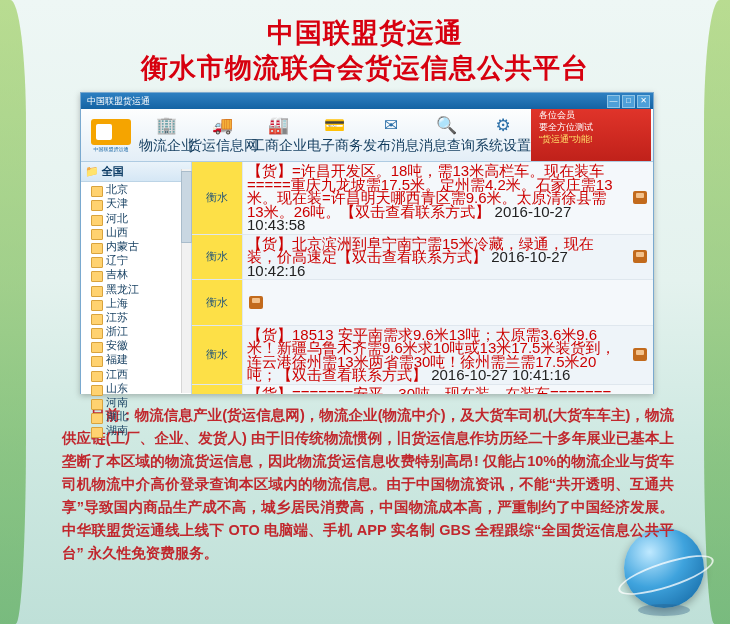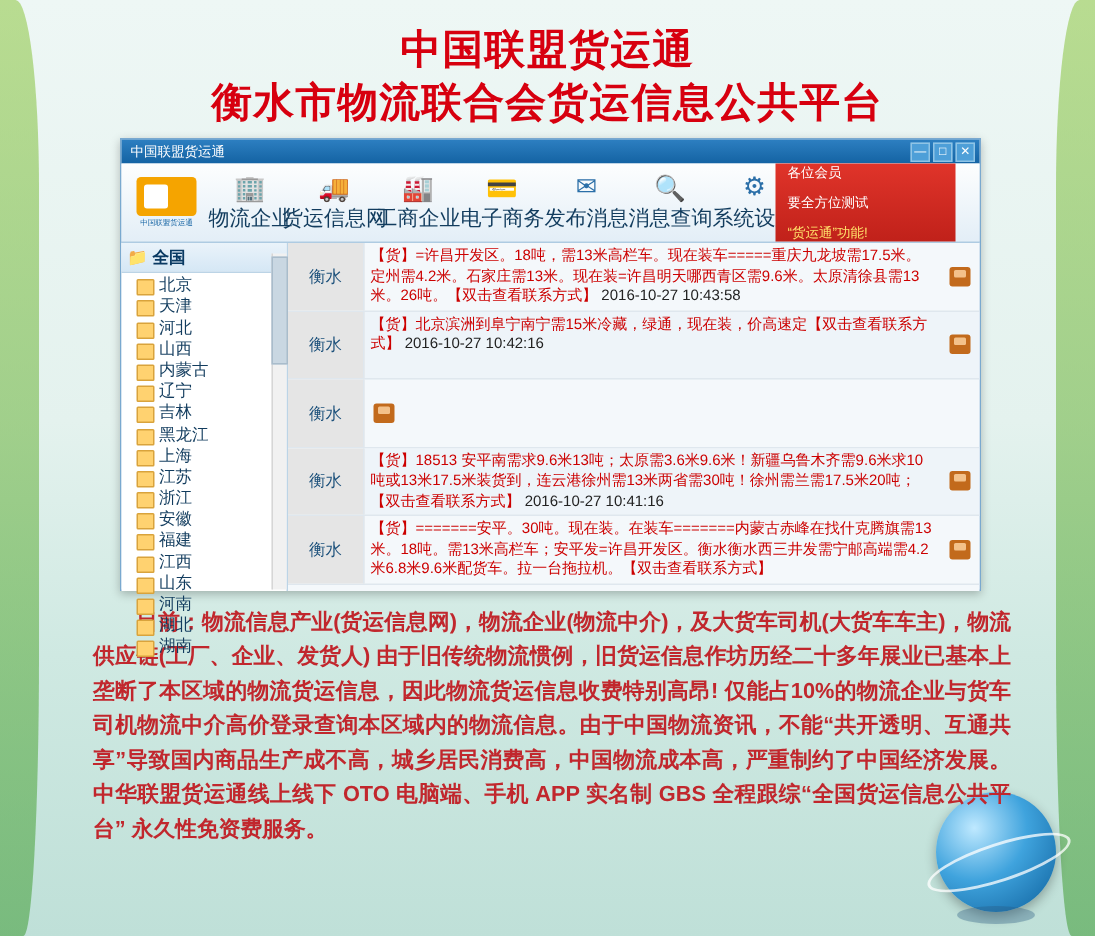--- a/index.html
+++ b/index.html
@@ -30,42 +30,42 @@
 
   .toolbar{height:52px;background:linear-gradient(to bottom,#fdfefe,#e3eef7);
     border-bottom:1px solid #aecbe2;display:flex;align-items:center;padding:0 2px;position:relative;}
   .tb-logo{width:56px;height:46px;display:flex;flex-direction:column;align-items:center;justify-content:center;}
   .tb-logo .lg{width:40px;height:26px;background:#f5a400;border-radius:3px;position:relative;}
   .tb-logo .lg:after{content:"";position:absolute;left:5px;top:5px;width:16px;height:16px;background:#fff;border-radius:2px;}
   .tb-logo .lgt{font-size:5px;color:#1463a3;margin-top:1px;}
   .tb-item{width:56px;height:48px;display:flex;flex-direction:column;align-items:center;justify-content:center;gap:2px;cursor:default;}
   .tb-ico{width:22px;height:20px;color:#2b6fa8;display:flex;align-items:center;justify-content:center;font-size:17px;}
   .tb-lab{font-size:14px;color:#123c5e;white-space:nowrap;}
-  .vip{position:absolute;right:16px;top:0;width:120px;height:52px;
+  .vip{position:absolute;right:2px;top:0;width:120px;height:52px;
     background:linear-gradient(to bottom,#e0342a,#c0211a);color:#fff;
-    display:flex;flex-direction:column;justify-content:space-between;padding-left:8px;box-sizing:border-box;}
+    display:flex;flex-direction:column;justify-content:flex-start;padding-left:8px;box-sizing:border-box;}
   .vip div{font-size:9px;line-height:12px;}
   .vip .vip3{color:#ffe06a;font-size:9px;}
 
   .body{display:flex;height:232px;}
   .sidebar{width:110px;background:#fff;border-right:1px solid #bcd4e6;font-size:11px;}
   .sb-head{background:linear-gradient(to bottom,#eaf3fa,#d5e7f5);padding:2px 4px;
     border-bottom:1px solid #bcd4e6;color:#0a3a63;font-weight:bold;font-size:11px;display:flex;align-items:center;gap:3px;}
   .sb-list{padding:1px 0 0 10px;}
   .sb-item{display:flex;align-items:flex-end;gap:3px;height:14.2px;color:#123c5e;}
   .sb-item .fico{width:10px;height:9px;background:#ffd270;border:1px solid #d9a33c;border-radius:1px;flex:none;}
   .sb-scroll{position:absolute;left:100px;top:76px;width:9px;height:224px;background:#f1f1f1;border-left:1px solid #d6d6d6;}
   .sb-thumb{position:absolute;left:100px;top:78px;width:9px;height:70px;background:#c9d7e2;border:1px solid #a9bccb;}
 
   .content{flex:1;background:#f4f8fb;position:relative;overflow:hidden;}
   .row{display:flex;border-bottom:1px solid #dfe7ee;min-height:44.5px;}
   .row.alt{background:#eef4f9;}
   .row-city{width:50px;flex:none;display:flex;align-items:center;justify-content:center;
-    font-size:11px;color:#1a4f7a;border-right:1px solid #dfe7ee;background:#e5e5e5;}
-  .row-text{flex:1;padding:2px 4px;font-size:10px;line-height:13.5px;color:#c00;overflow:hidden;}
+    font-size:11px;color:#1a4f7a;border-right:1px solid #dfe7ee;background:#fde047;}
+  .row-text{flex:1;padding:2px 4px;font-size:15px;line-height:13.5px;color:#c00;overflow:hidden;}
   .row-text .black{color:#222;}
   .row-act{width:26px;flex:none;display:flex;align-items:center;justify-content:center;}
   .phone{width:14px;height:13px;background:#c26a1c;border-radius:2px;position:relative;}
   .phone:after{content:"";position:absolute;left:3px;top:2px;width:8px;height:5px;background:#f3c18a;border-radius:1px;}
 
   
   .para{position:absolute;left:62px;top:404px;width:612px;z-index:5;
     color:#c1272d;font-size:14.5px;line-height:23px;font-weight:bold;text-align:justify;}
   .para p{margin:0;text-indent:2em;}
 

